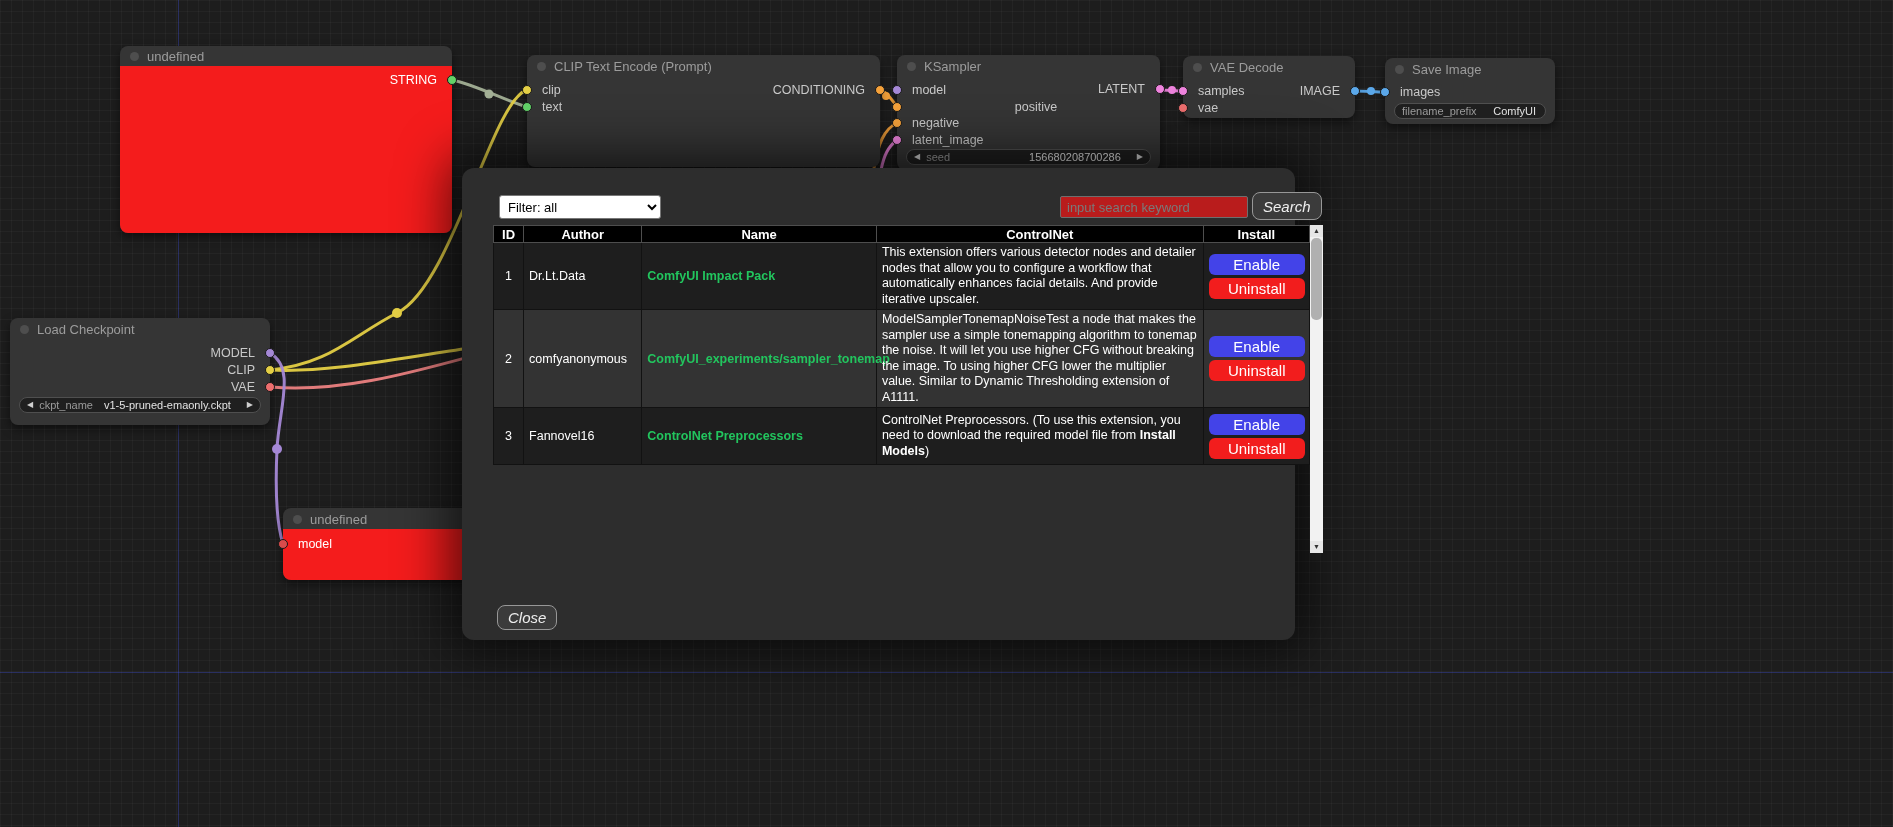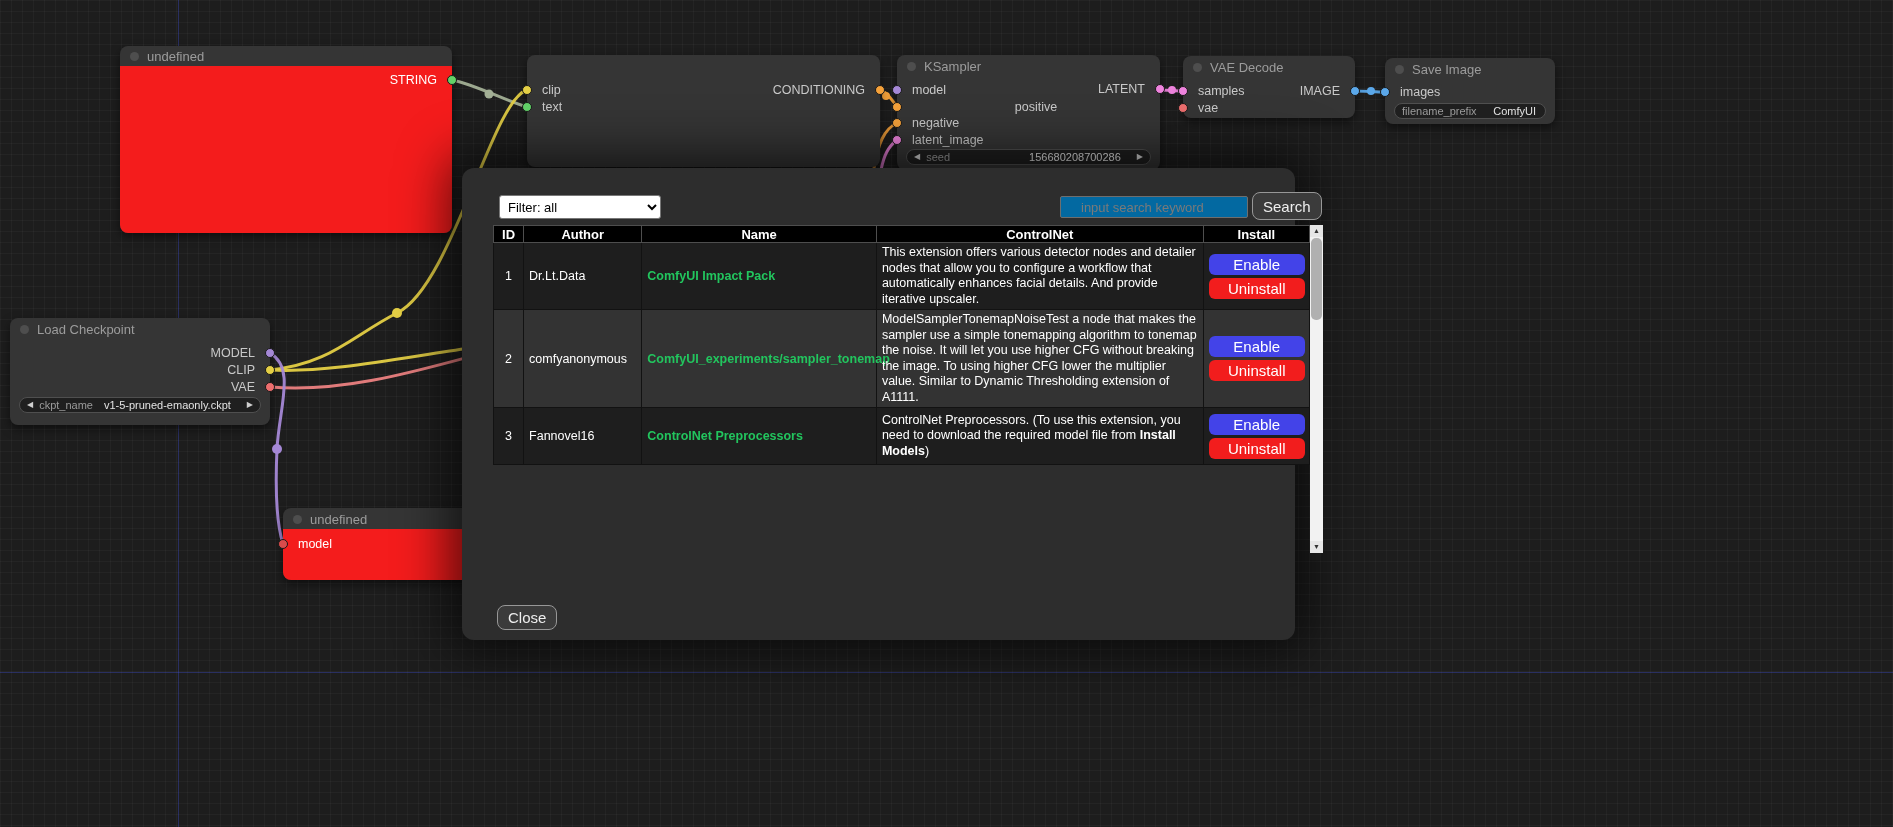--- a/index.html
+++ b/index.html
@@ -45,25 +45,25 @@
   .widget .arr { font-size:8px; color:#cfcfcf; line-height:1; flex:none; }
 
   
   .dialog { position:absolute; left:462px; top:168px; width:833px; height:472px;
             background:#2d2d2d; border-radius:12px; z-index:10;
             box-shadow:0 0 50px 14px rgba(0,0,0,.62); }
   .filter-select { position:absolute; left:37px; top:27px; width:162px; height:24px;
             background:#fff; color:#000; border:1px solid #777; border-radius:3px;
             font-size:13px; padding:0 4px; font-family:inherit; }
   .search-input { position:absolute; left:598px; top:28px; width:188px; height:22px;
-            background:#0369a1; color:#ddd; border:1px solid #6e6e6e; border-radius:2px;
-            font-size:13px; padding:0 20px; font-family:inherit; }
+            background:#b91c1c; color:#ddd; border:1px solid #6e6e6e; border-radius:2px;
+            font-size:13px; padding:0 6px; font-family:inherit; }
   .search-input::placeholder { color:#7a7a7a; }
   .btn { background:#3b3b3b; border:1px solid #979797; border-radius:8px; color:#eee;
-         font-size:15px; font-family:inherit; padding:2px 10px; cursor:pointer; }
+         font-size:15px; font-family:inherit; padding:2px 10px; cursor:pointer;font-style:italic; }
   .search-btn { position:absolute; left:790px; top:24px; height:28px; }
   .close-btn  { position:absolute; left:35px; top:437px; height:25px; }
 
   .ext-table { position:absolute; left:31px; top:57px; width:817px;
                border-collapse:collapse; table-layout:fixed; }
   .ext-table th { background:#000; color:#fff; font-size:13px; font-weight:bold;
                   height:17px; padding:0; border:1px solid #4e4e4e; }
   .ext-table td { border:1px solid #121212; color:#fff; font-size:12.5px;
                   padding:2px 5px; vertical-align:middle; }
   tr.odd  { background:#1e1e1e; }
@@ -115,20 +115,24 @@
     <span>undefined</span>
   </div>
   <div class="redbody" style="top:20px;height:167px;"></div>
   <div class="slot out" style="top:25px;">
     <span class="lbl white">STRING</span>
     <span class="pdot" style="background:#62d168;"></span>
   </div>
 </div>
 
 <div class="node" style="left:527px;top:55px;width:353px;height:112px;">
+  <div class="node-header">
+    <span class="cdot"></span>
+    <span>CLIP Text Encode (Prompt)</span>
+  </div>
   <div class="slot in" style="top:26px;">
     <span class="pdot" style="background:#e4cf45;"></span>
     <span class="lbl">clip</span>
   </div>
   <div class="slot in" style="top:43px;">
     <span class="pdot" style="background:#62d168;"></span>
     <span class="lbl">text</span>
   </div>
   <div class="slot out" style="top:26px;">
     <span class="lbl">CONDITIONING</span>

